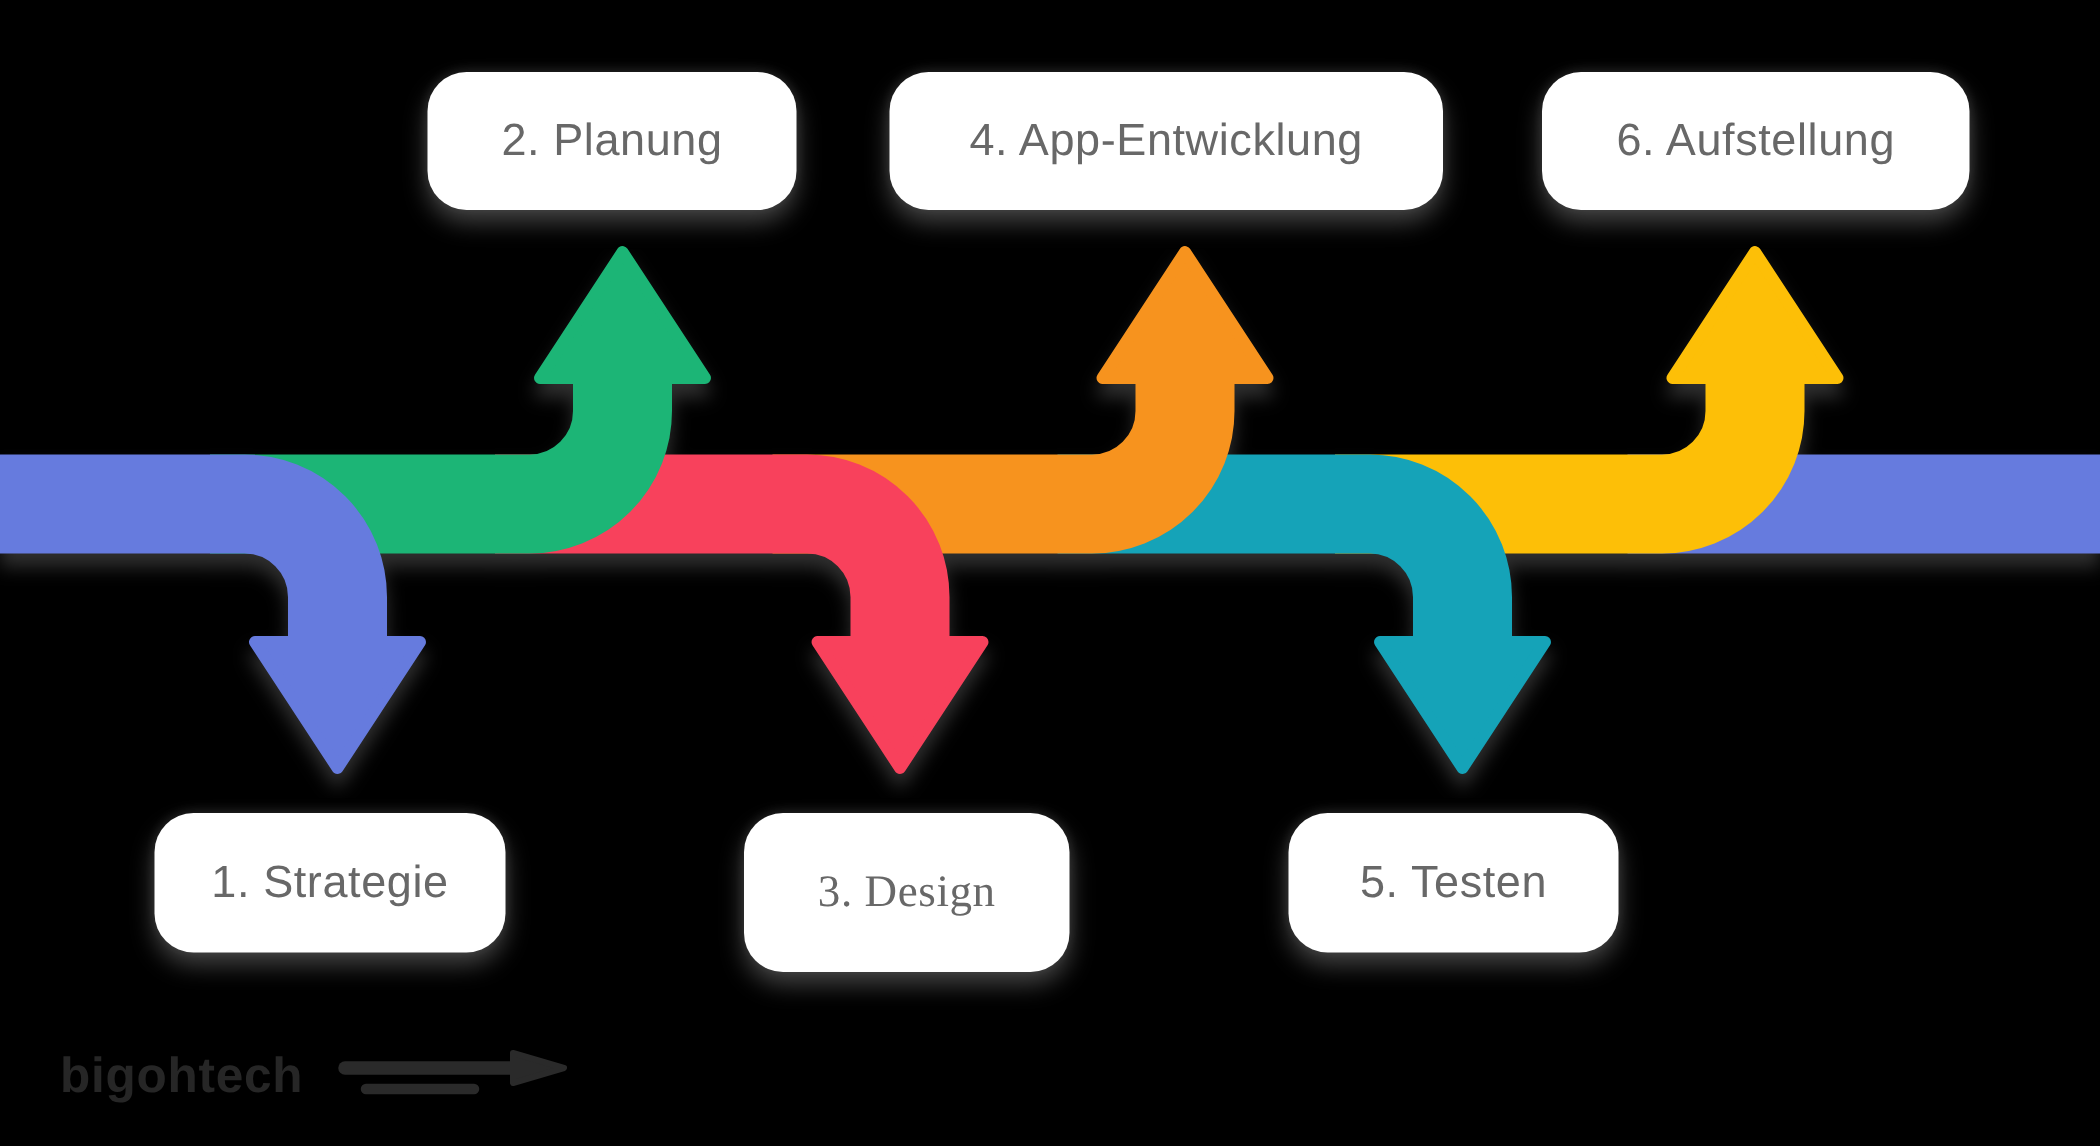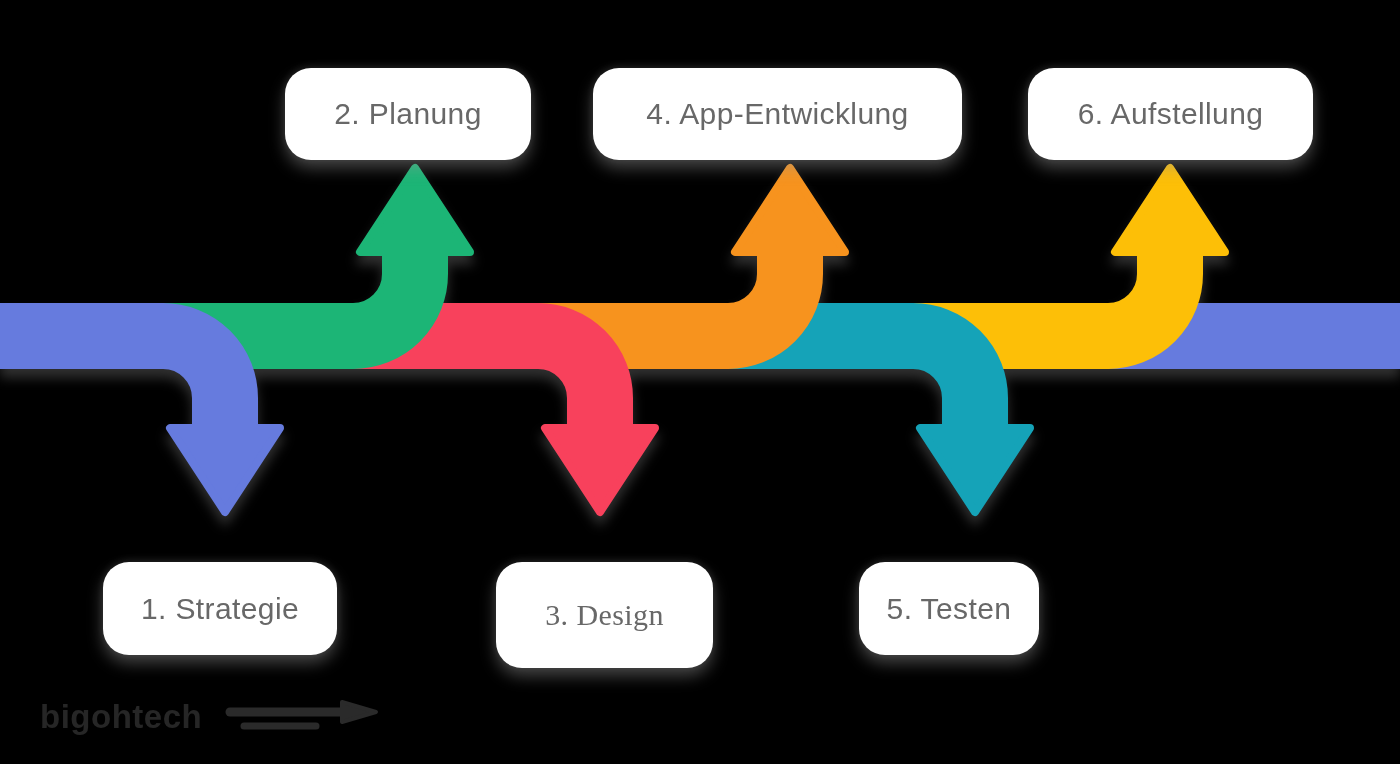--- a/index.html
+++ b/index.html
@@ -24,21 +24,20 @@
     filter: drop-shadow(0 9px 6px rgba(135,135,135,0.35));
   }
   .label-box {
     position: absolute;
     background: #ffffff;
     border-radius: 26px;
     display: flex;
     align-items: center;
     justify-content: center;
     box-shadow: 0 8px 16px rgba(150,150,150,0.45), 0 -2px 8px rgba(120,120,120,0.20);
-    margin-top: 20px;
   }
   .label-box span {
     font-size: 30px;
     font-weight: 500;
     letter-spacing: 0.4px;
     color: #686868;
     white-space: nowrap;
   }
   .logo {
     position: absolute;
@@ -112,21 +111,21 @@
   </div>
 
   <div class="label-box" style="left:103px; top:542px; width:234px; height:93px;">
     <span>1. Strategie</span>
   </div>
 
   <div class="label-box" style="left:496px; top:542px; width:217px; height:106px;font-family:Liberation Serif, serif;">
     <span>3. Design</span>
   </div>
 
-  <div class="label-box" style="left:859px; top:542px; width:180px; height:93px;">
+  <div class="label-box" style="left:859px; top:542px; width:220px; height:93px;">
     <span>5. Testen</span>
   </div>
 
   <div class="logo">
     <span class="logo-text">bigohtech</span>
     <svg width="160" height="46" viewBox="0 0 160 46">
       <g stroke="#2a2a2a" fill="#2a2a2a">
         <path d="M 6 18 H 118" fill="none" stroke-width="9" stroke-linecap="round"></path>
         <path d="M 20 32 H 92" fill="none" stroke-width="7" stroke-linecap="round"></path>
         <polygon points="118,8 152,18 118,28" stroke-width="4" stroke-linejoin="round"></polygon>

